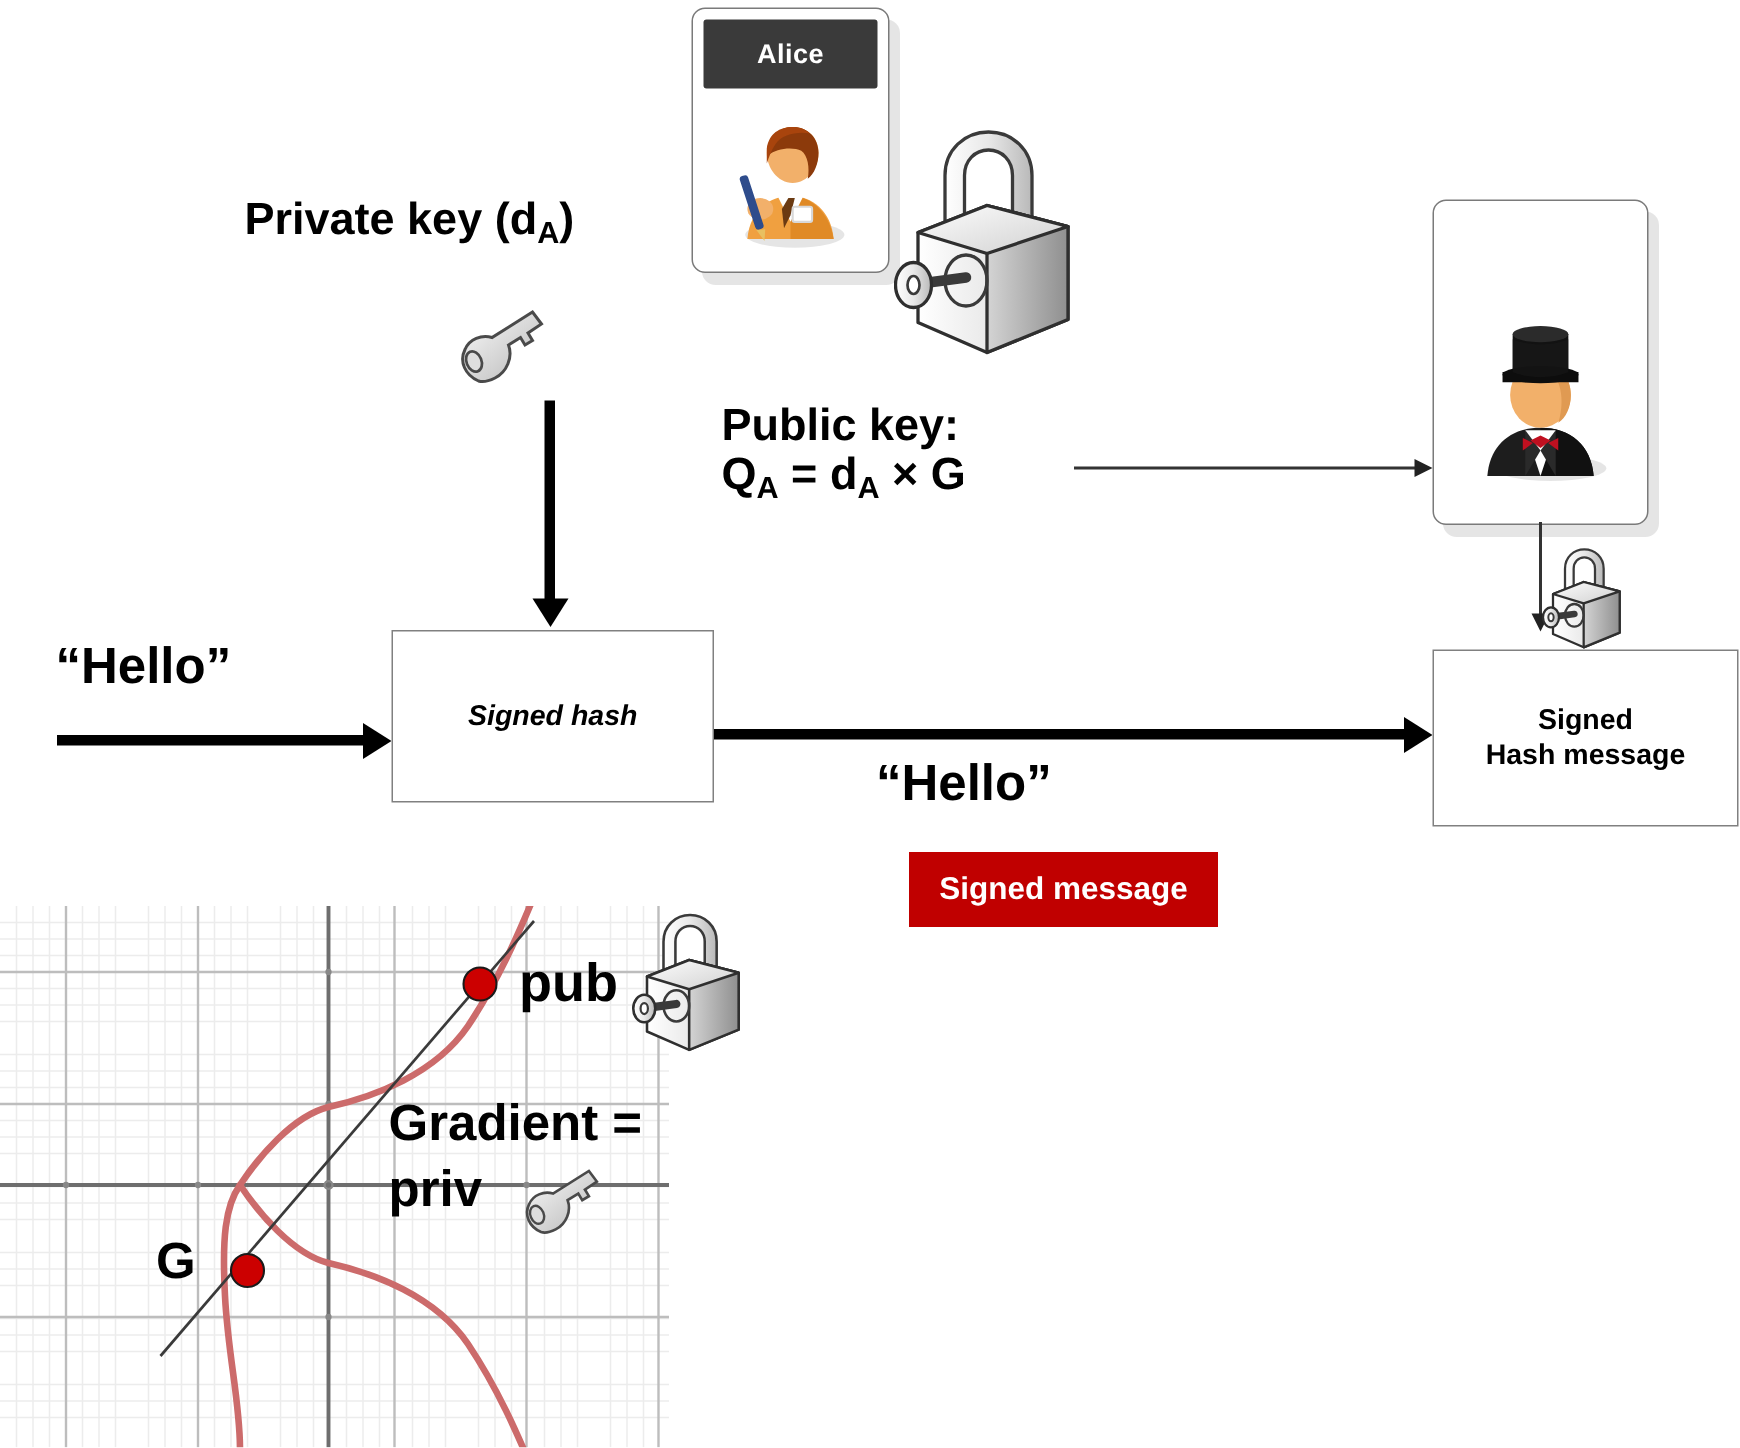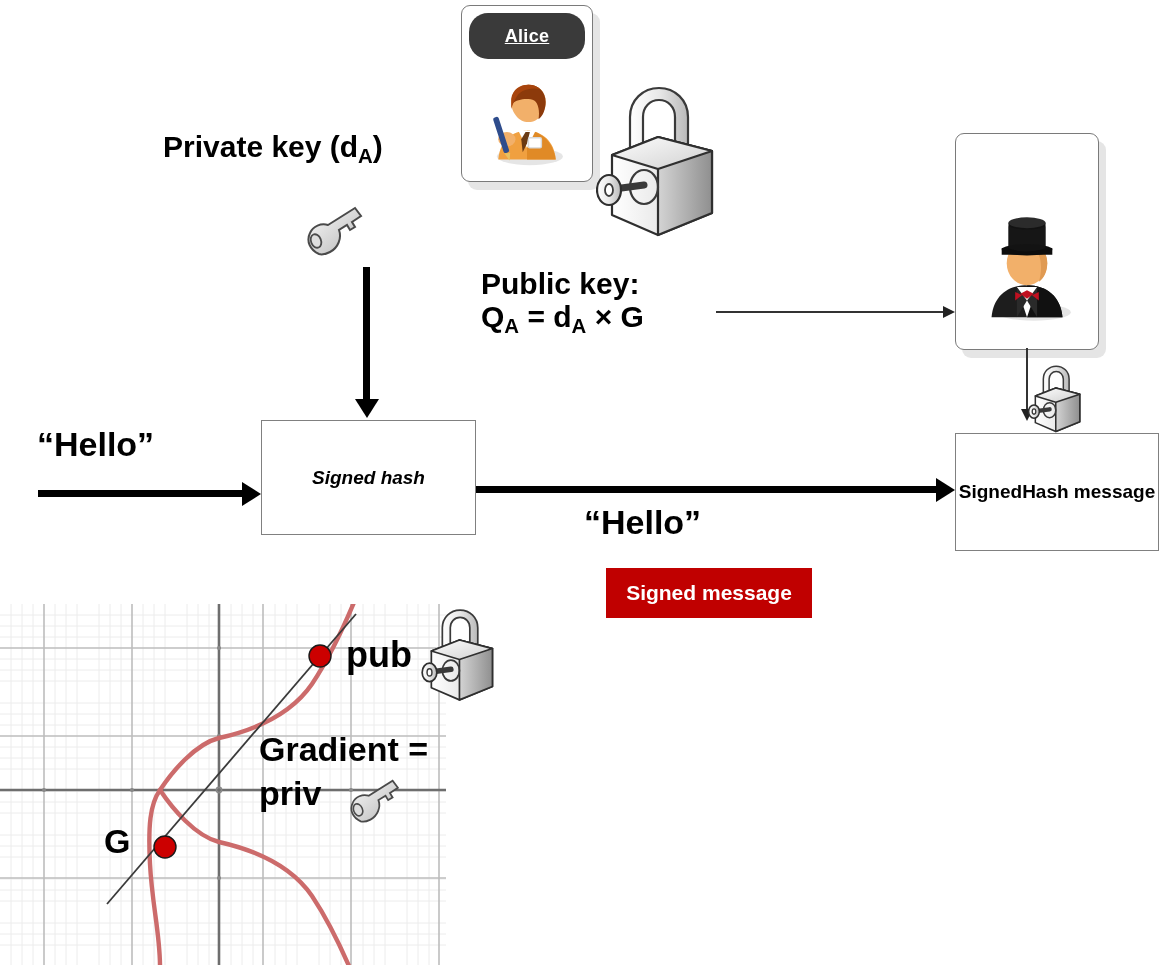--- a/index.html
+++ b/index.html
@@ -4,22 +4,22 @@
 <style>
   html,body{margin:0;padding:0;background:#fff;}
   body{width:1160px;height:965px;position:relative;overflow:hidden;
        font-family:"Liberation Sans", sans-serif;color:#000;}
   .abs{position:absolute;}
 
   
   .person-card{position:absolute;background:#fff;border:1.5px solid #7a7a7a;
     border-radius:9px;box-shadow:7px 8px 0 rgba(0,0,0,.10);}
   .person-head{position:absolute;left:7px;right:7px;top:7px;height:46px;
-    background:#3a3a3a;border-radius:19px;color:#fff;font-weight:bold;
-    display:flex;align-items:center;justify-content:center;letter-spacing:.3px;text-decoration:underline;}
+    background:#3a3a3a;border-radius:2px;color:#fff;font-weight:bold;
+    display:flex;align-items:center;justify-content:center;letter-spacing:.3px;}
   .person-body{position:absolute;left:0;right:0;bottom:0;top:56px;
     display:flex;align-items:center;justify-content:center;}
 
   
   .lbl{position:absolute;font-weight:bold;white-space:nowrap;line-height:1.15;}
   .lbl sub{font-size:.68em;vertical-align:baseline;position:relative;top:.30em;}
 
   
   .pbox{position:absolute;background:#fff;border:1.6px solid #808080;
         display:flex;align-items:center;justify-content:center;text-align:center;
@@ -155,21 +155,21 @@
 <div class="arrow-h-thin" style="left:716px;top:311px;width:228px;"></div>
 <div class="arrow-v-thick" style="left:363px;top:267px;height:134px;"></div>
 <div class="arrow-h-thick" style="left:38px;top:490px;width:206px;"></div>
 <div class="arrow-h-thick" style="left:470px;top:486px;width:468px;"></div>
 <div class="arrow-v-thin" style="left:1026px;top:348px;height:62px;"></div>
 
 <div class="pbox" style="left:261px;top:420px;width:213px;height:113px;font-style:italic;">
   <span>Signed hash</span>
 </div>
 
-<div class="pbox" style="left:955px;top:433px;width:202px;height:116px;flex-direction:row;">
+<div class="pbox" style="left:955px;top:433px;width:202px;height:116px;flex-direction:column;">
   <span>Signed</span>
   <span>Hash message</span>
 </div>
 
 <div class="abs" style="left:1028px;top:356px;">
   <svg width="60" height="80" viewBox="0 0 134 180">
     <path d="M34 84V52c0-17 13-29 29-29s29 12 29 29v32h-13V52c0-10-7-17-16-17s-16 7-16 17v32z" fill="url(#mf)" stroke="#3a3a3a" stroke-width="3.4" stroke-linejoin="round"></path>
     <path d="M16 90l46-18 54 14v62l-54 22-46-20z" fill="url(#mf)" stroke="#2f2f2f" stroke-width="3.4" stroke-linejoin="round"></path>
     <path d="M62 72l54 14v62l-54 22z" fill="url(#ms)" stroke="#2f2f2f" stroke-width="3.4" stroke-linejoin="round"></path>
     <path d="M16 90l46-18 54 14-54 18z" fill="url(#mt)" stroke="#2f2f2f" stroke-width="3.4" stroke-linejoin="round"></path>

